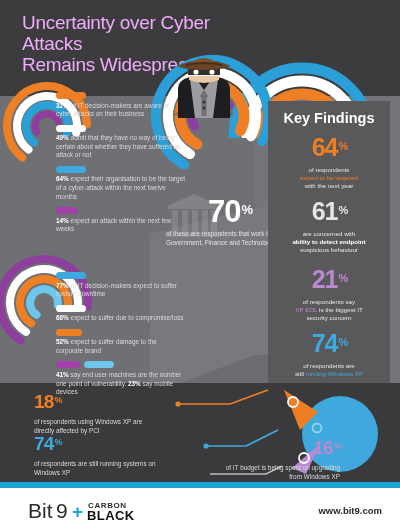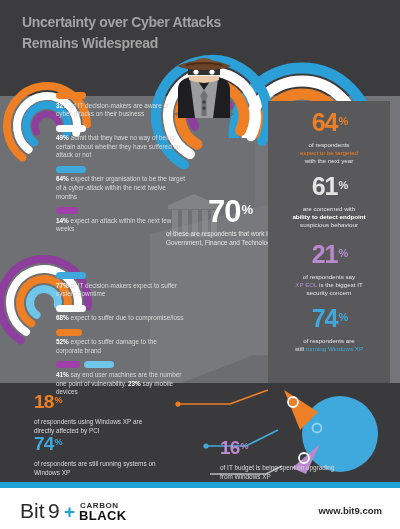--- a/index.html
+++ b/index.html
@@ -21,21 +21,21 @@
 
   
   .diag1{position:absolute;left:150px;top:175px;width:240px;height:210px;
          background:#77797c;clip-path:polygon(0% 28%,100% 0%,100% 100%,0% 100%);}
   .diag2{position:absolute;left:255px;top:96px;width:145px;height:290px;background:#737578;}
   .diag3{position:absolute;left:176px;top:355px;width:130px;height:30px;
          background:#6b6d70;clip-path:polygon(0% 100%,60% 0%,100% 0%,100% 100%);}
 
   
   .title{position:absolute;left:22px;top:12px;width:230px;
-         color:#a3a3a3;font-weight:bold;font-size:14px;line-height:21px;letter-spacing:-0.3px;}
+         color:#f0abfc;font-weight:normal;font-size:19px;line-height:21px;letter-spacing:-0.3px;}
 
   
   .spy{position:absolute;left:168px;top:44px;width:72px;height:74px;}
 
   
   .toparc{position:absolute;left:228px;top:8px;width:150px;height:130px;}
 
   
   .donut1{position:absolute;left:2px;top:76px;width:90px;height:100px;}
   .donut2{position:absolute;left:-4px;top:248px;width:96px;height:110px;}
@@ -68,27 +68,27 @@
   .kfitem p{margin:1px 0 0 0;font-size:6.2px;line-height:8px;color:#e6e7e8;}
   .kfitem p b{color:#ffffff;font-weight:bold;}
 
   
   .b-stat{position:absolute;}
   .b-stat .num{font-weight:bold;font-size:19px;line-height:19px;letter-spacing:-0.8px;}
   .b-stat .num sup{font-size:9px;vertical-align:baseline;position:relative;top:-5px;left:1px;}
   .b-stat p{margin:2px 0 0 0;font-size:6.4px;line-height:9px;color:#d9dadb;}
   .b14{left:34px;top:392px;width:130px;}
   .b74{left:34px;top:434px;width:130px;}
-  .b16{left:220px;top:438px;width:120px;}
+  .b16{left:220px;top:438px;width:120px;text-align:right;}
 
   .piewrap{position:absolute;left:262px;top:382px;width:138px;height:102px;}
   .leader{position:absolute;}
 
   
-  .logo{position:absolute;left:20px;top:498px;}
+  .logo{position:absolute;left:28px;top:498px;}
   .url{position:absolute;right:18px;top:505px;font-size:9.5px;font-weight:bold;color:#2b2b2b;}
 </style>
 </head>
 <body>
 
 <div class="stage">
 
   <div class="bg-top"></div>
   <div class="bg-mid"></div>
   <div class="diag2"></div>
@@ -214,20 +214,21 @@
     <rect x="2" y="41" width="54" height="4" fill="#9a9ca0"></rect>
   </svg>
   <div class="seventy">
     <div class="num">
       <span>70</span><sup>%</sup>
     </div>
     <div class="cap">of these are respondents that work in the Government, Finance and Technology sectors</div>
   </div>
 
   <div class="kf">
+    <h2>Key Findings</h2>
     <div id="kflist">
         <div class="kfitem">
           <div class="kfnum" style="color: rgb(239, 127, 36);">64<sup>%</sup></div>
           <p>of respondents<br><span style="color:#ef7f24">expect to be targeted</span><br>with the next year</p>
         </div>
         <div class="kfitem">
           <div class="kfnum" style="color: #e5e5e5;">61<sup>%</sup></div>
           <p>are concerned with<br><b>ability to detect endpoint</b><br>suspicious behaviour</p>
         </div>
         <div class="kfitem">

